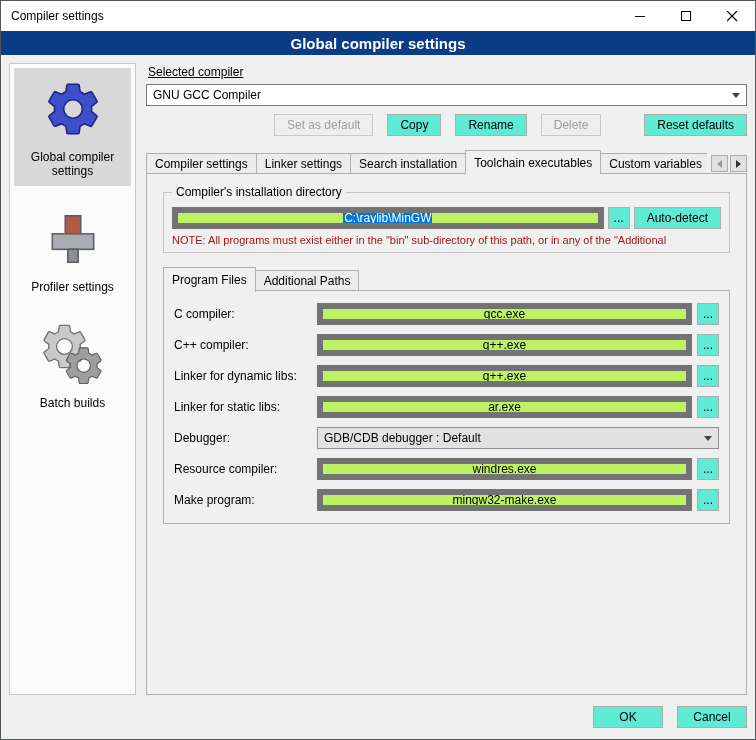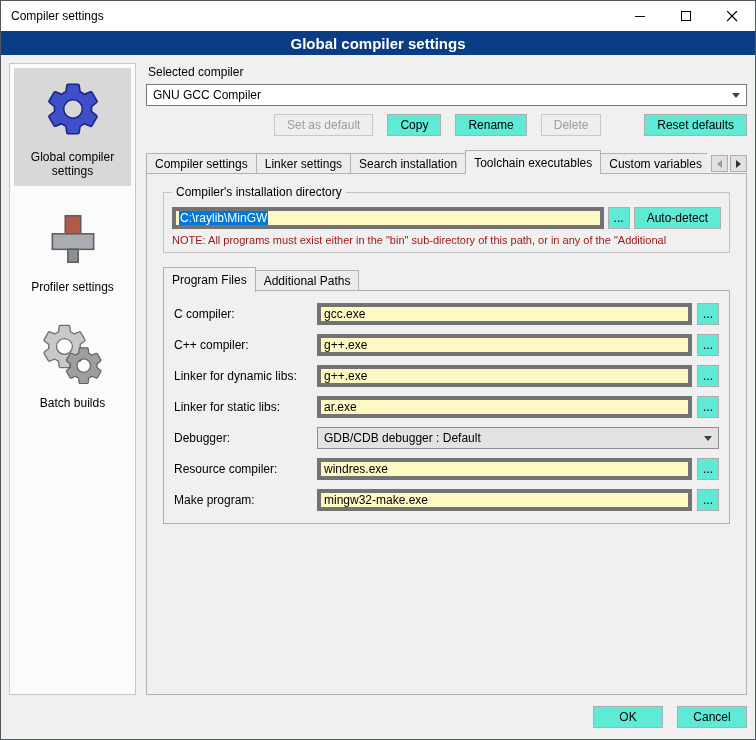--- a/index.html
+++ b/index.html
@@ -41,21 +41,21 @@
   .side-item {
     display: flex; flex-direction: column; align-items: center;
     gap: 10px; padding: 10px 2px 8px; text-align: center;
     font-size: 12px; color: #000;
   }
   .side-item.selected { background: #d8d8d8; }
   .side-icon { width: 62px; height: 62px; }
   .side-icon svg { width: 100%; height: 100%; }
   
   .main { flex: 1; display: flex; flex-direction: column; min-width: 0; }
-  .section-label { font-size: 12px; margin: 2px 0 5px 2px; }
+  .section-label { font-size: 12px; margin: 2px 0 5px 2px; text-decoration: underline; }
   .combo {
     height: 22px; border: 1px solid #7a7a7a; background: #ffffff;
     display: flex; align-items: center; padding: 0 6px;
     font-size: 12px; gap: 6px; min-width: 0;
   }
   .combo .combo-text { flex: 1; overflow: hidden; white-space: nowrap; }
   .combo-arrow {
     width: 0; height: 0; flex-shrink: 0;
     border-left: 4px solid transparent; border-right: 4px solid transparent;
     border-top: 5px solid #404040;
@@ -96,23 +96,23 @@
   .tabpanel {
     flex: 1; border: 1px solid #b0b0b0; background: #f0f0f0;
     margin-top: -1px; position: relative; z-index: 2;
     padding: 12px 16px 10px; display: flex; flex-direction: column; min-height: 0;
   }
   
   .groupbox { border: 1px solid #c2c2c2; position: relative; padding: 14px 8px 6px; margin-top: 6px; }
   .groupbox-title { position: absolute; top: -8px; left: 8px; background: #f0f0f0; padding: 0 4px; font-size: 12px; }
   .dir-row { display: flex; gap: 4px; align-items: center; }
   .textbox {
-    height: 22px; border: 4px solid #737373; background: #fef9c3;
+    height: 22px; border: 6px solid #737373; background: #bef264;
     display: flex; align-items: center; padding: 0 3px;
-    font-size: 12px; flex: 1; min-width: 0; overflow: hidden; white-space: nowrap;
+    font-size: 12px; flex: 1; min-width: 0; overflow: hidden; white-space: nowrap; justify-content: center;
   }
   .textbox .sel { background: #0078d7; color: #ffffff; padding: 0 1px; }
   .browse-btn { width: 22px; padding: 0; flex-shrink: 0; }
   .note { color: #9b1313; font-size: 11px; margin-top: 5px; white-space: nowrap; overflow: hidden; }
   
   .subtabstrip { display: flex; align-items: flex-end; margin-top: 14px; }
   .subpanel {
     border: 1px solid #b0b0b0; background: #f0f0f0; margin-top: -1px;
     position: relative; z-index: 2;
     padding: 12px 10px; display: flex; flex-direction: column; gap: 9px;

